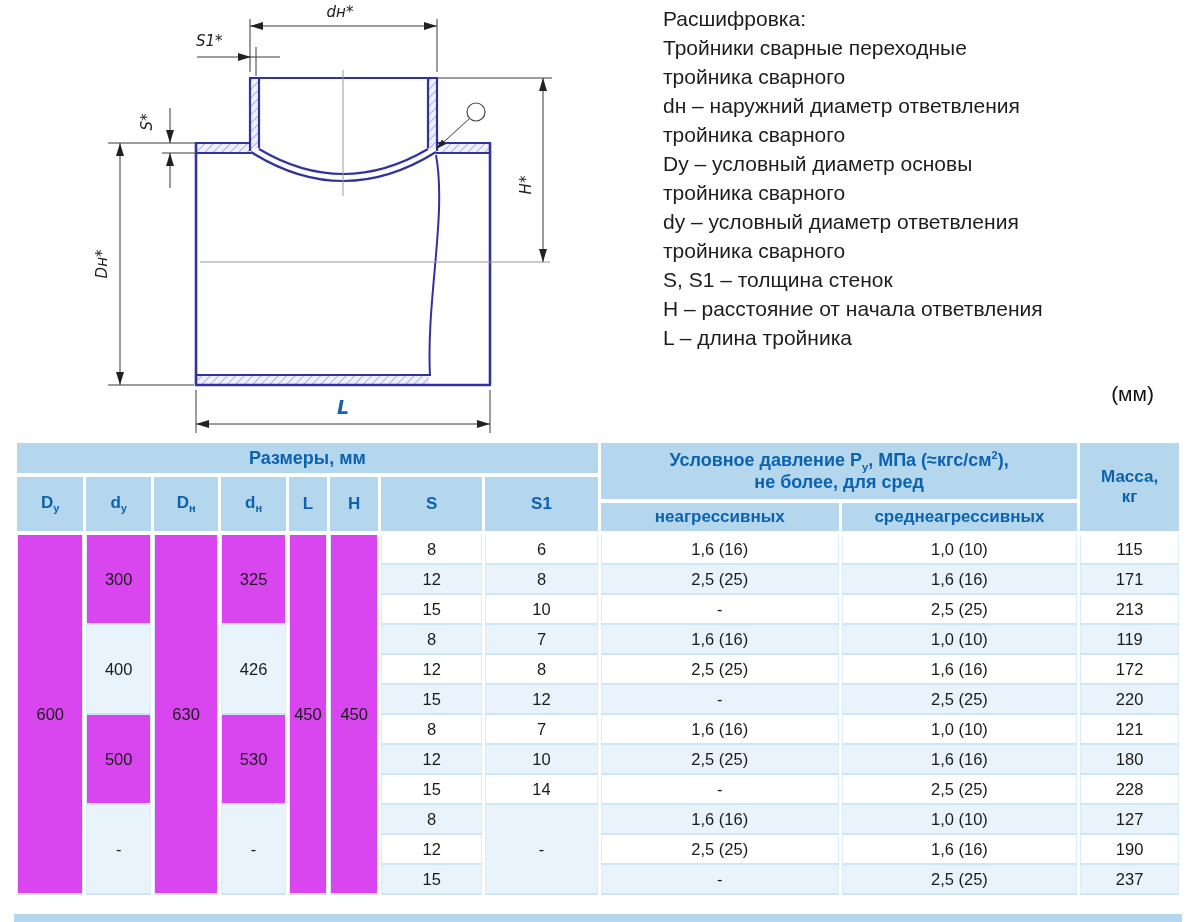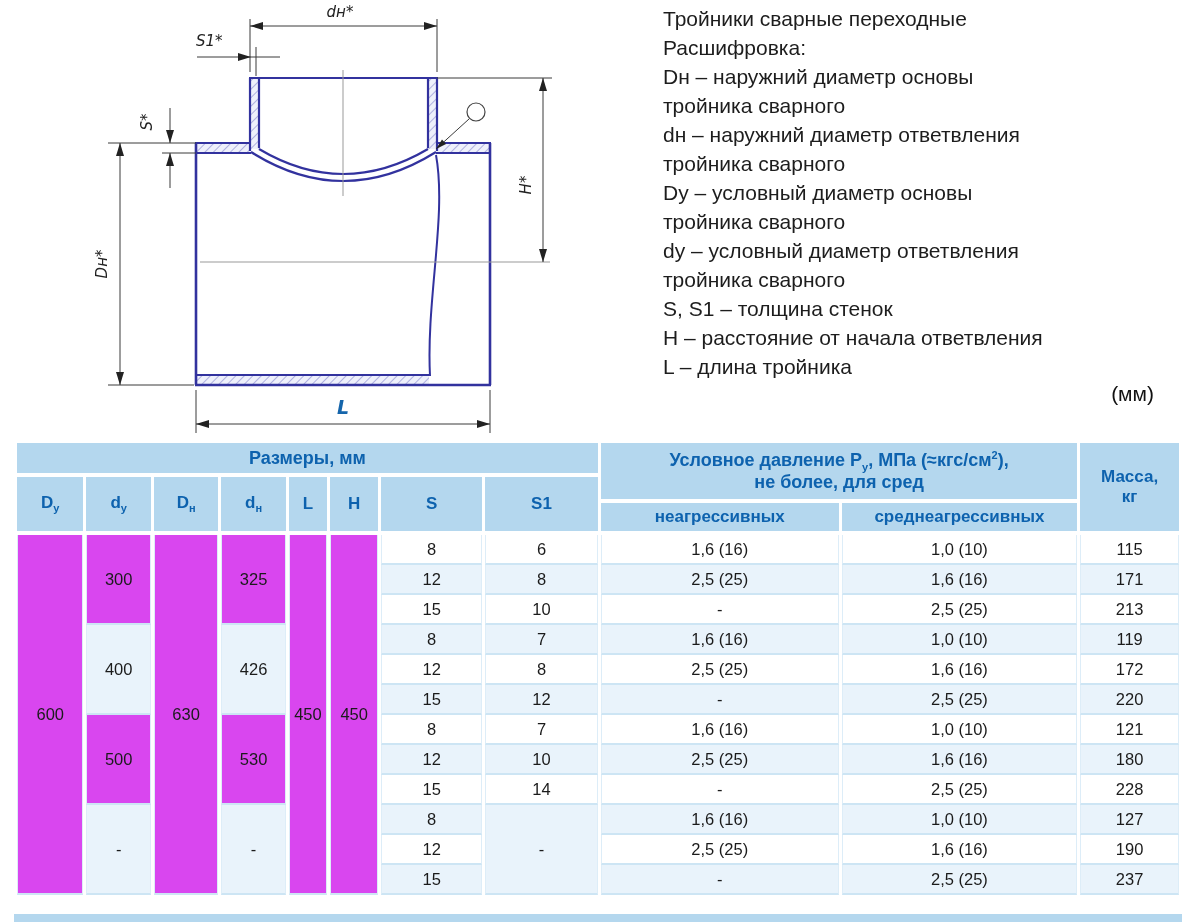--- a/index.html
+++ b/index.html
@@ -146,23 +146,22 @@
 
     <text class="dim-label" x="340" y="17" text-anchor="middle">dн*</text>
     <text class="dim-label" x="196" y="46">S1*</text>
     <text class="dim-label" transform="translate(152,122) rotate(-90)" text-anchor="middle">S*</text>
     <text class="dim-label" transform="translate(531,185) rotate(-90)" text-anchor="middle">H*</text>
     <text class="dim-label" transform="translate(107,264) rotate(-90)" text-anchor="middle">Dн*</text>
     <text class="l-label" x="343" y="414" text-anchor="middle">L</text>
   </svg>
 
   <div class="legend">
+      <div>Расшифровка:</div>
       <div>Тройники сварные переходные</div>
-      <div>Расшифровка:</div>
-      <div>Dн – наружний диаметр основы</div>
       <div>тройника сварного</div>
       <div>dн – наружний диаметр ответвления</div>
       <div>тройника сварного</div>
       <div>Dy – условный диаметр основы</div>
       <div>тройника сварного</div>
       <div>dy – условный диаметр ответвления</div>
       <div>тройника сварного</div>
       <div>S, S1 – толщина стенок</div>
       <div>H – расстояние от начала ответвления</div>
       <div>L – длина тройника</div>

